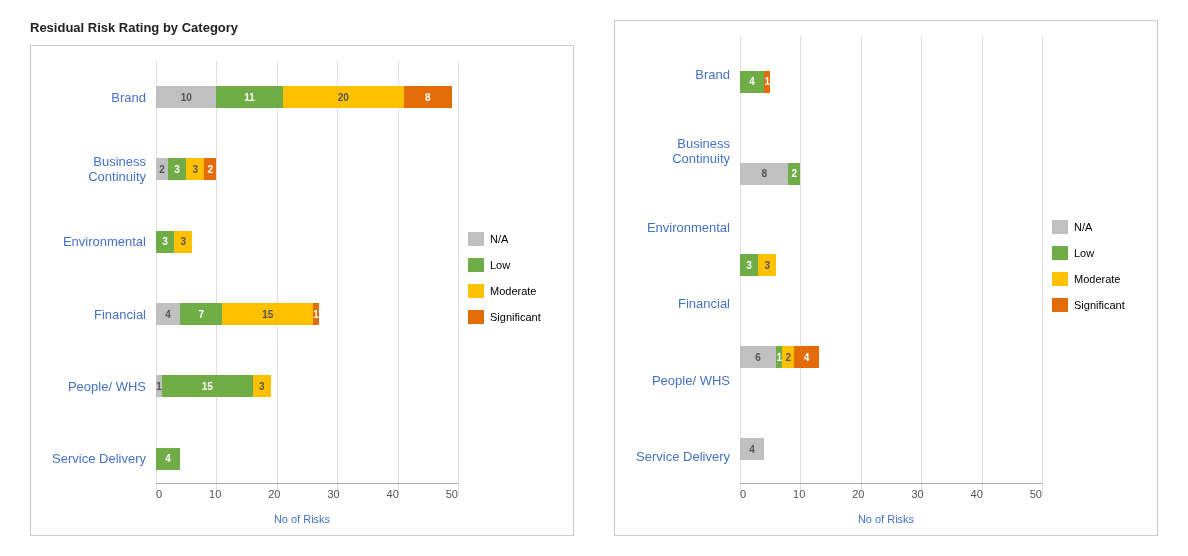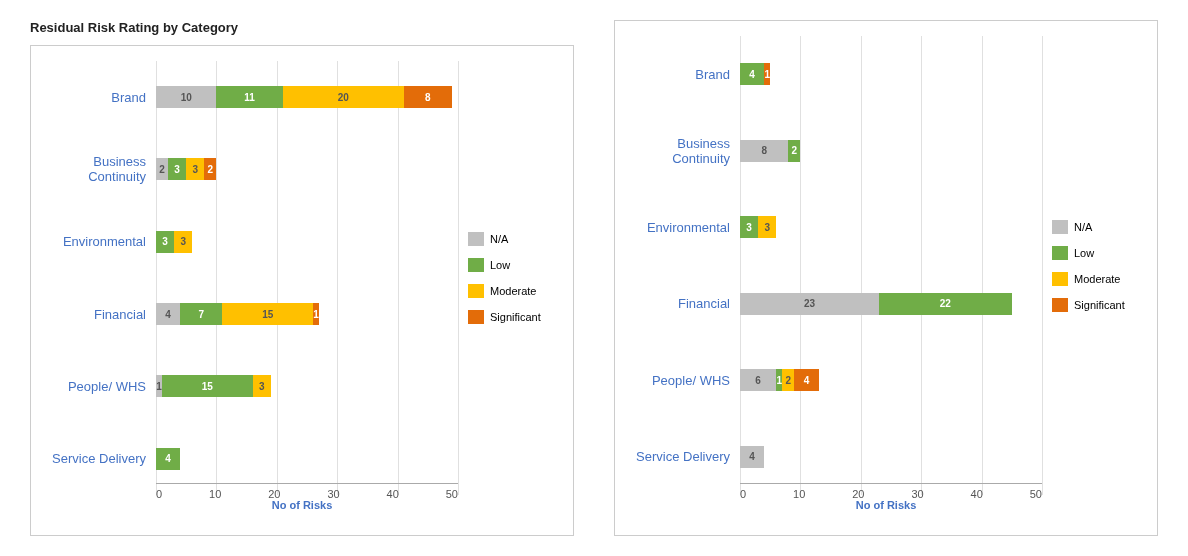--- a/index.html
+++ b/index.html
@@ -101,25 +101,25 @@
       right: 120px;
       display: flex;
       justify-content: space-between;
       font-size: 11px;
       color: #555;
       border-top: 1px solid #aaa;
       padding-top: 4px;
     }
     .x-axis-label {
       position: absolute;
-      bottom: 24px;
+      bottom: 10px;
       left: 50%;
       transform: translateX(-50%);
       font-size: 11px;
-      font-weight: bold;
+      font-weight: normal;
       color: #4472C4;
     }
     .legend {
       display: flex;
       flex-direction: column;
       gap: 12px;
       justify-content: center;
       padding-left: 10px;
       min-width: 100px;
     }
@@ -246,24 +246,20 @@
             </div>
             <div class="bar-row">
               <div class="bar-segment na" style="width: calc(16%);">8</div>
               <div class="bar-segment low" style="width: calc(4%);">2</div>
             </div>
             <div class="bar-row">
               <div class="bar-segment low" style="width: calc(6%);">3</div>
               <div class="bar-segment moderate" style="width: calc(6%);">3</div>
             </div>
             <div class="bar-row">
-              <div class="bar-segment na" style="width: calc(46%);">23</div>
-              <div class="bar-segment low" style="width: calc(44%);">22</div>
-            </div>
-            <div class="bar-row">
               <div class="bar-segment na" style="width: calc(12%);">6</div>
               <div class="bar-segment low" style="width: calc(2%);">1</div>
               <div class="bar-segment moderate" style="width: calc(4%);">2</div>
               <div class="bar-segment significant" style="width: calc(8%);">4</div>
             </div>
             <div class="bar-row">
               <div class="bar-segment na" style="width: calc(8%);">4</div>
             </div>
           </div>
           <div class="legend">

